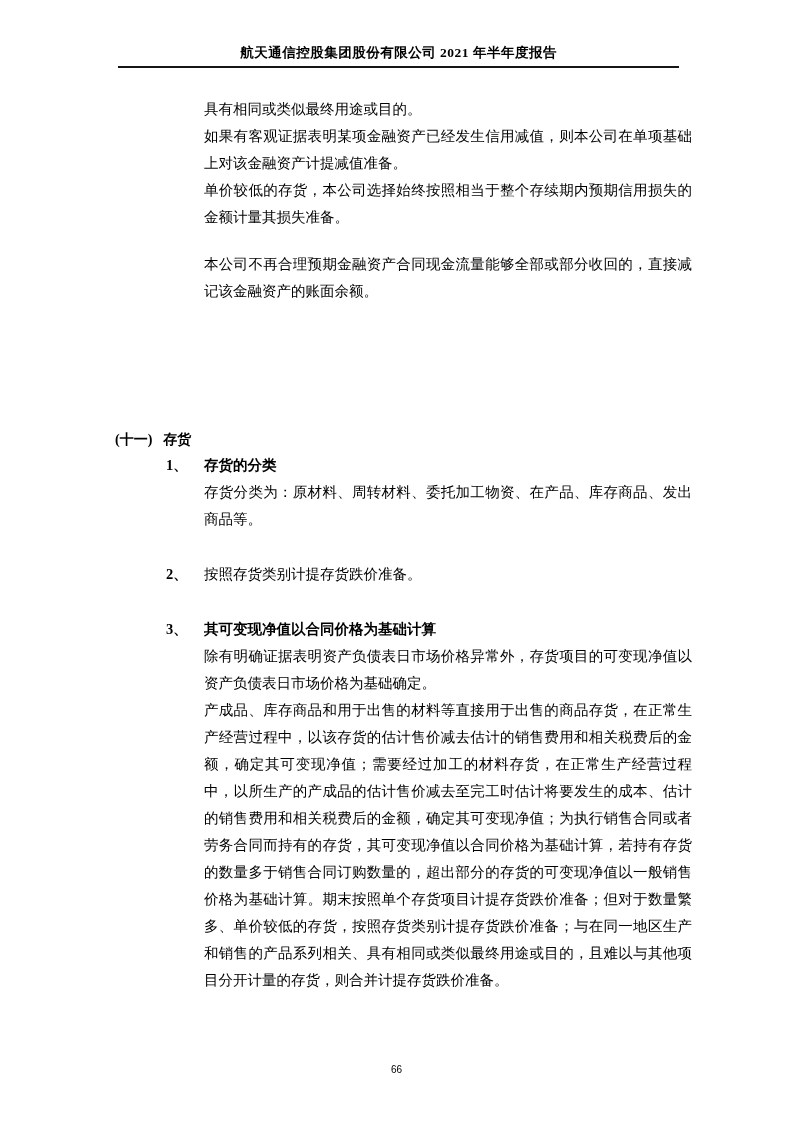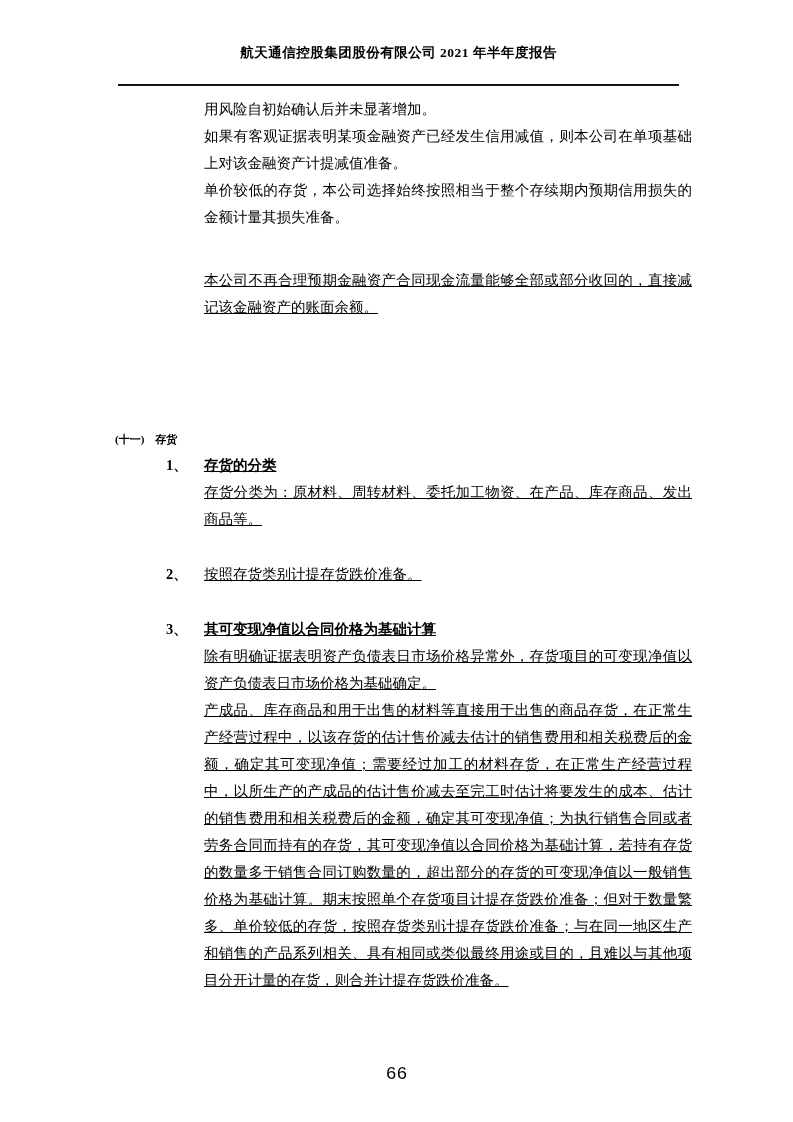--- a/index.html
+++ b/index.html
@@ -12,21 +12,21 @@
     font-family: "Liberation Serif", "DejaVu Serif", serif;
     color: #000000;
   }
   
   .header {
     position: absolute;
     left: 118px;
     top: 44px;
     width: 561px;
     text-align: center;
-    padding-bottom: 22px;
+    padding-bottom: 4px;
     border-bottom: 2px solid #151515;
   }
   .header-title {
     font-size: 13.5px;
     font-weight: bold;
     letter-spacing: 0.5px;
     white-space: nowrap;
   }
   
   .para {
@@ -35,75 +35,75 @@
     line-height: 27px;
     text-align: justify;
     text-justify: inter-ideograph;
   }
   .intro {
     position: absolute;
     left: 204px;
     top: 96px;
     width: 488px;
   }
-  .para.spaced { margin-top: 36px; text-decoration: underline; }
+  .para.spaced { margin-top: 20px; }
   
   .section-heading {
     position: absolute;
     left: 115px;
     top: 426px;
-    font-size: 11px;
+    font-size: 14px;
     font-weight: bold;
     line-height: 27px;
   }
   .section-label { display: inline-block; margin-right: 11px; }
   
   .items {
     position: absolute;
     left: 166px;
     top: 452px;
     width: 526px;
   }
   .item { display: flex; align-items: flex-start; }
   .item + .item { margin-top: 28px; }
   .item-number {
     flex: none;
     width: 38px;
     font-size: 14.5px;
     font-weight: bold;
     line-height: 27px;
   }
-  .item-body { width: 488px; text-decoration: underline; }
+  .item-body { width: 488px; }
   .item-heading {
     font-size: 14.5px;
     font-weight: bold;
     line-height: 27px;
   }
   
   .footer {
     position: absolute;
     left: 0;
     right: 0;
     top: 1064px;
     text-align: center;
-    font-size: 18px;
-    font-family: Liberation Mono, monospace;
+    font-size: 10px;
+    font-family: Liberation Sans, sans-serif;
   }
 </style>
 </head>
 <body>
 
 <div class="page">
 
   <div class="header">
     <div class="header-title">航天通信控股集团股份有限公司 2021 年半年度报告</div>
   </div>
 
   <div class="intro">
-    <p class="para">用风险自初始确认后并未显著增加。</p>
+    <p class="para">具有相同或类似最终用途或目的。</p>
     <p class="para">如果有客观证据表明某项金融资产已经发生信用减值，则本公司在单项基础上对该金融资产计提减值准备。</p>
     <p class="para">单价较低的存货，本公司选择始终按照相当于整个存续期内预期信用损失的金额计量其损失准备。</p>
     <p class="para spaced">本公司不再合理预期金融资产合同现金流量能够全部或部分收回的，直接减记该金融资产的账面余额。</p>
   </div>
 
   <div class="section-heading">
     <span class="section-label">(十一)</span><span>存货</span>
   </div>
 
   <div class="items">

